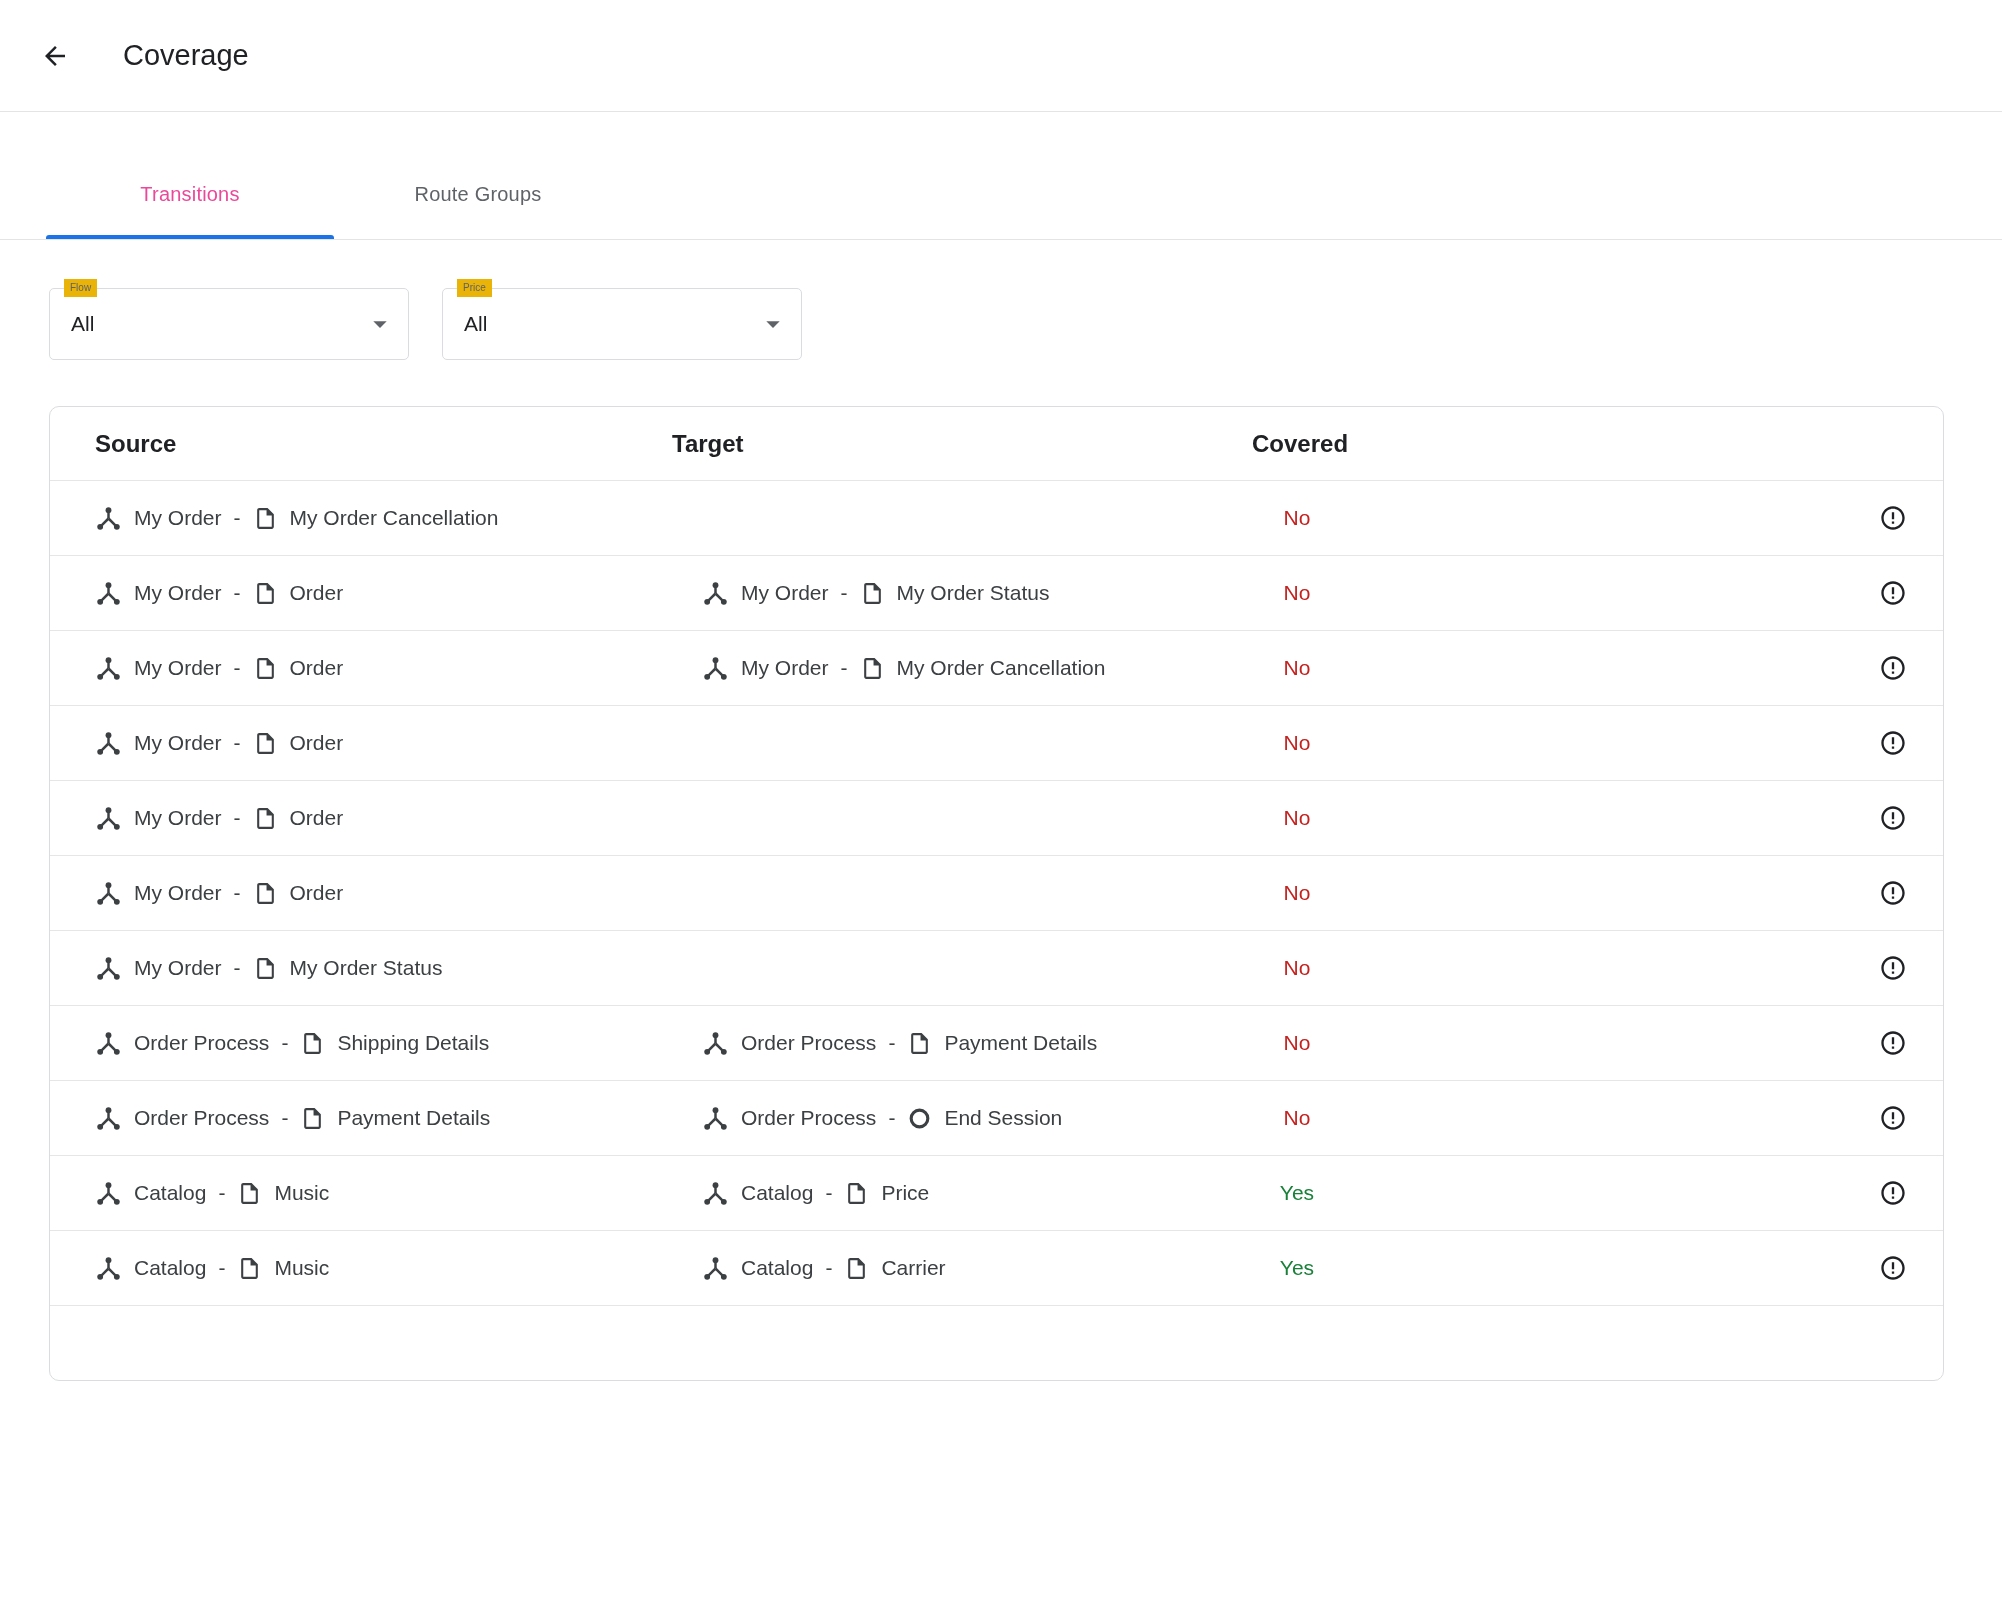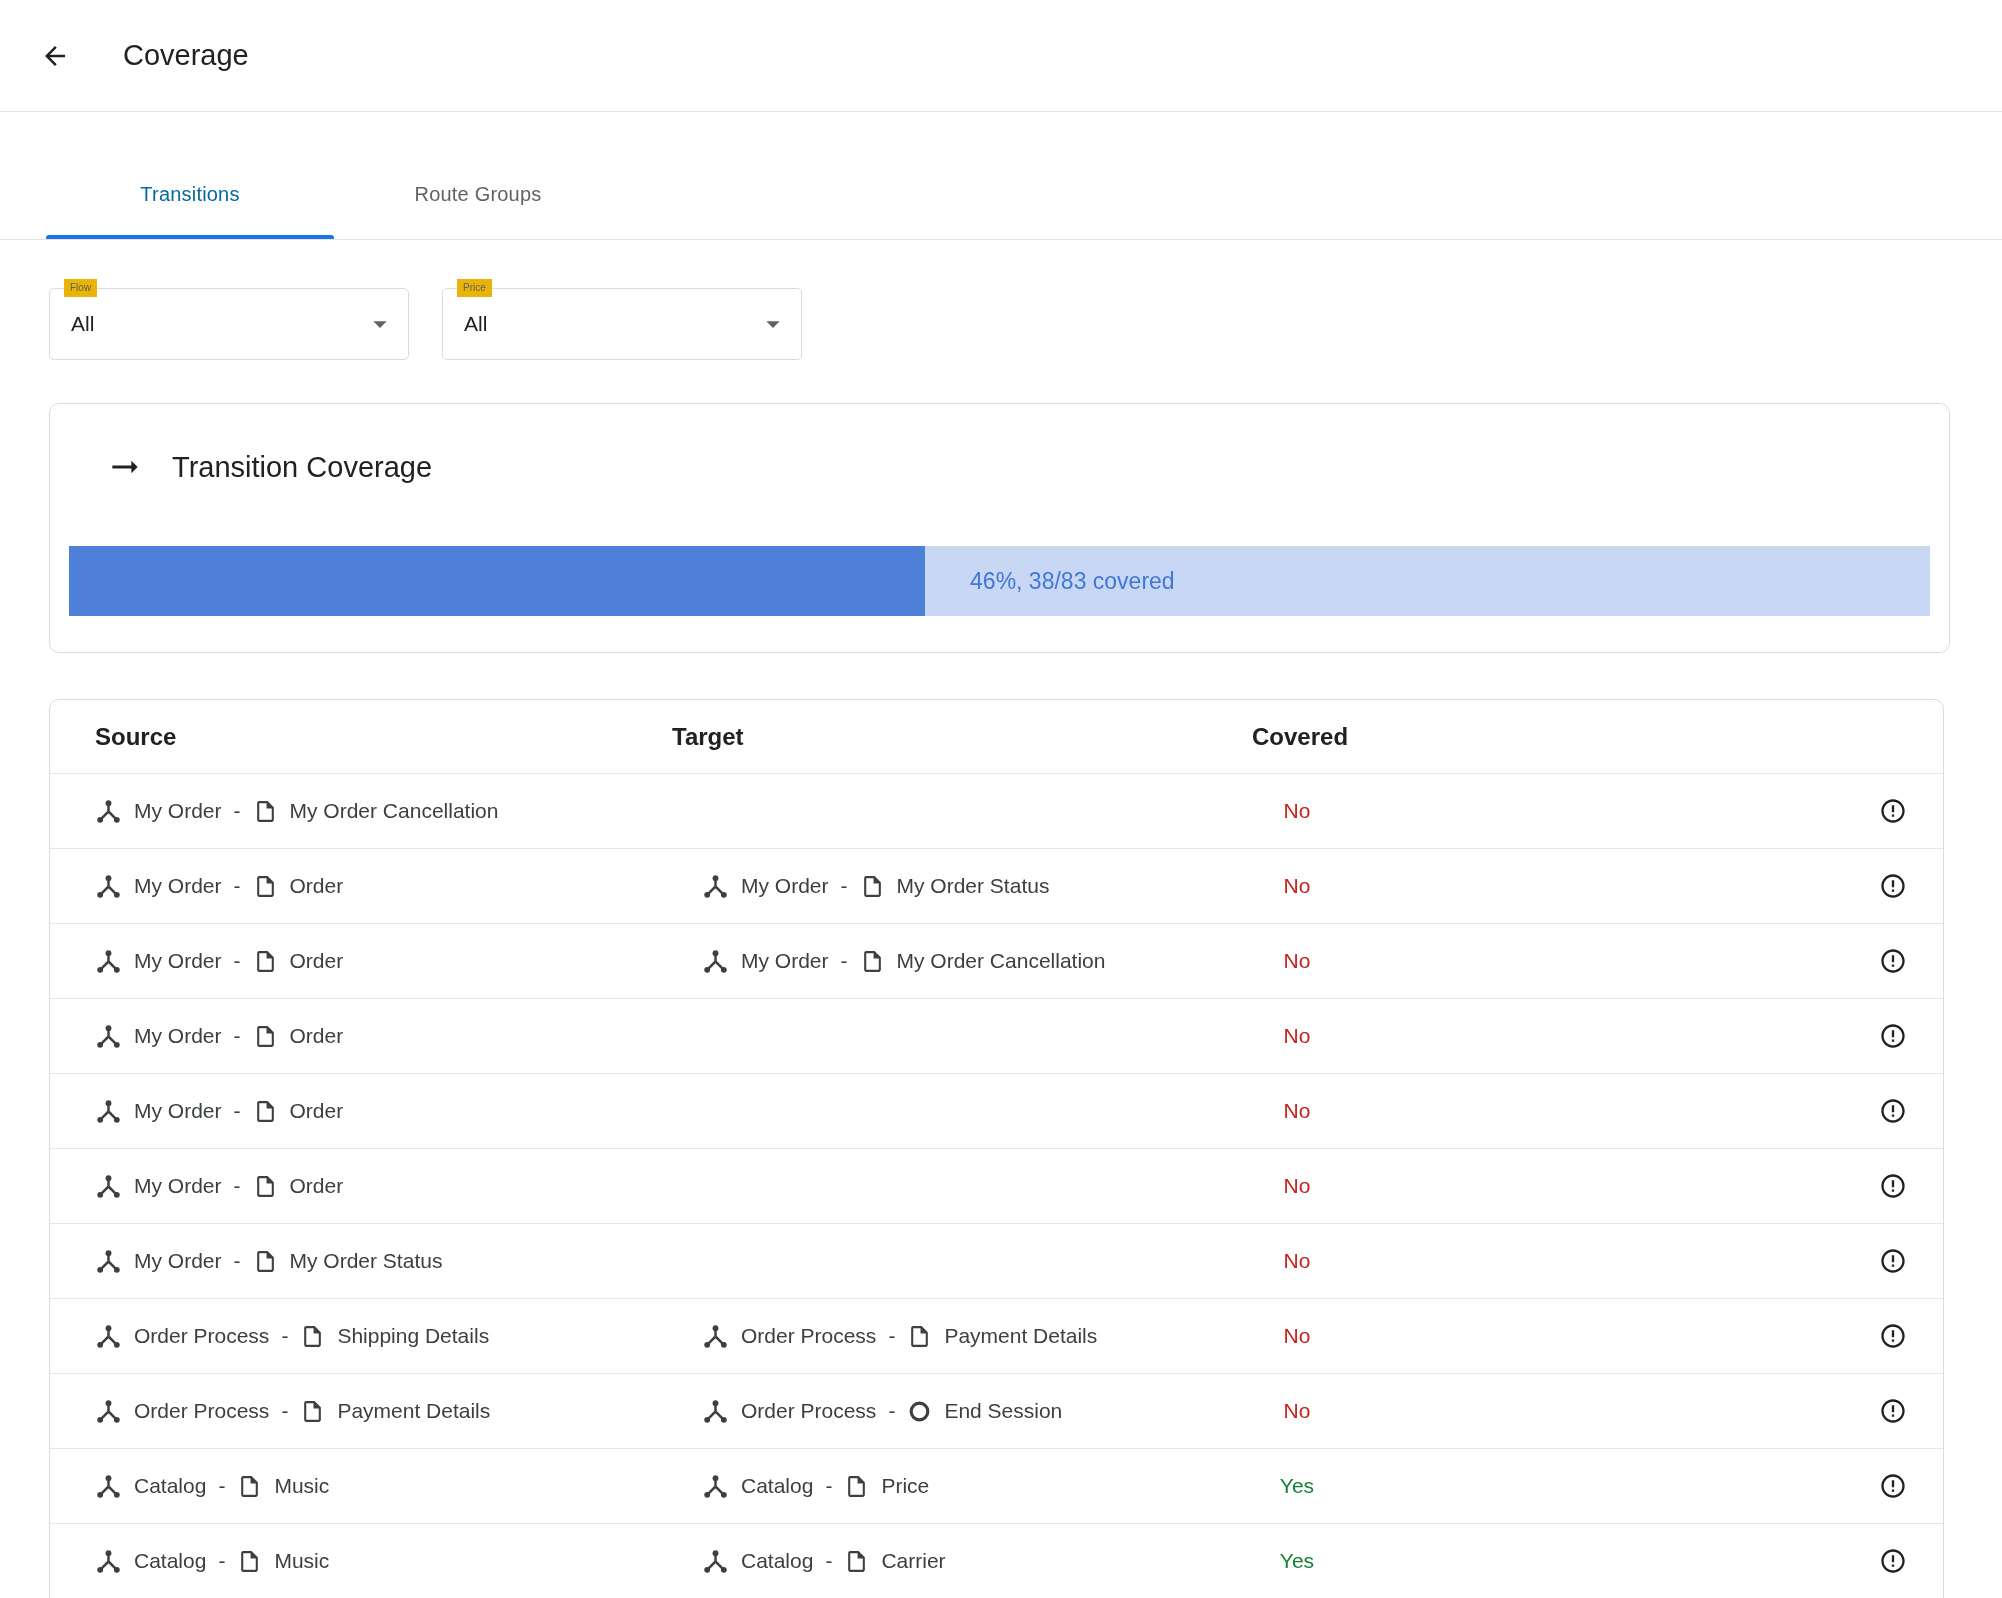--- a/index.html
+++ b/index.html
@@ -24,21 +24,21 @@
 
   
   .tabs {
     display: flex; align-items: flex-end; height: 128px;
     border-bottom: 1px solid #e4e4e4; padding-left: 46px;
   }
   .tab {
     width: 288px; height: 90px; display: flex; align-items: center; justify-content: center;
     font-size: 20px; color: #5f6368; cursor: pointer; position: relative; letter-spacing: .2px;
   }
-  .tab.active { color: #0369a1; }
+  .tab.active { color: #ec4899; }
   .tab.active::after {
     content: ""; position: absolute; left: 0; right: 0; bottom: 0; height: 4px;
     background: var(--accent); border-radius: 3px 3px 0 0;
   }
 
   
   .filters { display: flex; gap: 33px; margin: 48px 0 0 49px; }
   .select {
     position: relative; width: 360px; height: 72px; background: #fff;
     border: 1px solid #dadce0; border-radius: 5px;
@@ -129,34 +129,20 @@
       <span class="select-label">Price</span>
       <span class="select-value">All</span>
       <span class="dd-icon">
         <svg viewBox="0 0 24 24" fill="currentColor">
             <path d="M7 10l5 5 5-5z"></path>
           </svg>
       </span>
     </div>
   </div>
 
-  <section class="coverage-card">
-    <div class="card-head">
-      <span class="arrow-icon">
-        <svg viewBox="0 0 24 24" fill="currentColor">
-            <path d="M16.01 11H4v2h12.01v3L20 12l-3.99-4v3z"></path>
-          </svg>
-      </span>
-      <h2>Transition Coverage</h2>
-    </div>
-    <div class="progress" style="background: rgb(199, 215, 244);">
-      <div class="progress-fill" style="width: 46%; background: rgb(78, 128, 218);"></div>
-      <span class="progress-label" style="color: rgb(67, 119, 214);">46%, 38/83 covered</span>
-    </div>
-  </section>
 
   <section class="table-card">
     <div class="thead">
       <div class="th th-source">Source</div>
       <div class="th th-target">Target</div>
       <div class="th th-covered">Covered</div>
       <div class="th th-info"></div>
     </div>
     <div class="tbody">
   <div class="trow">

